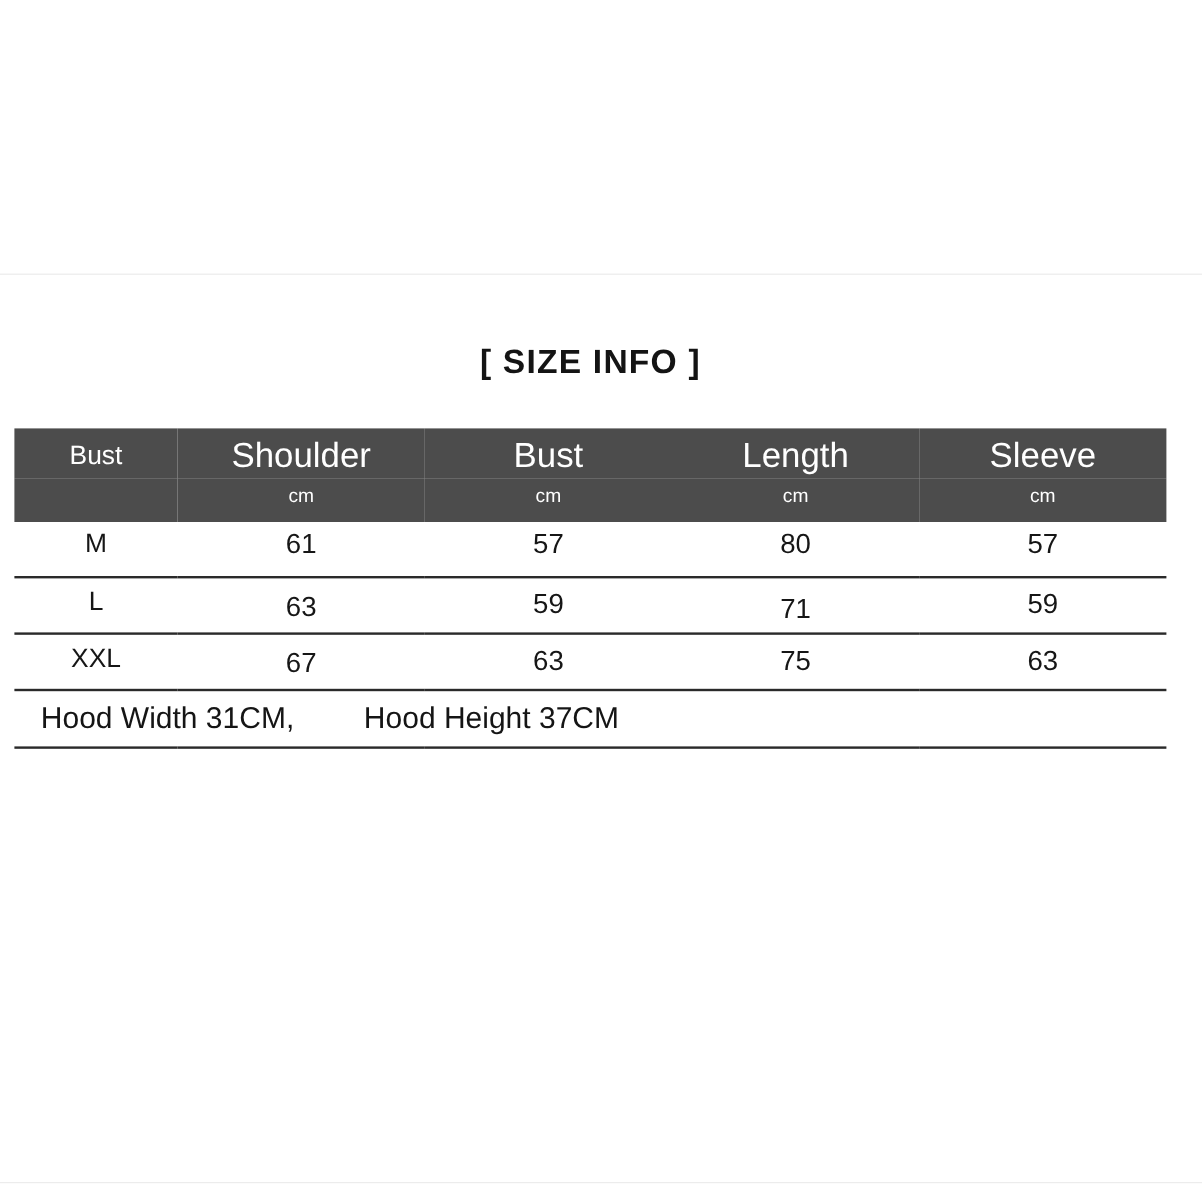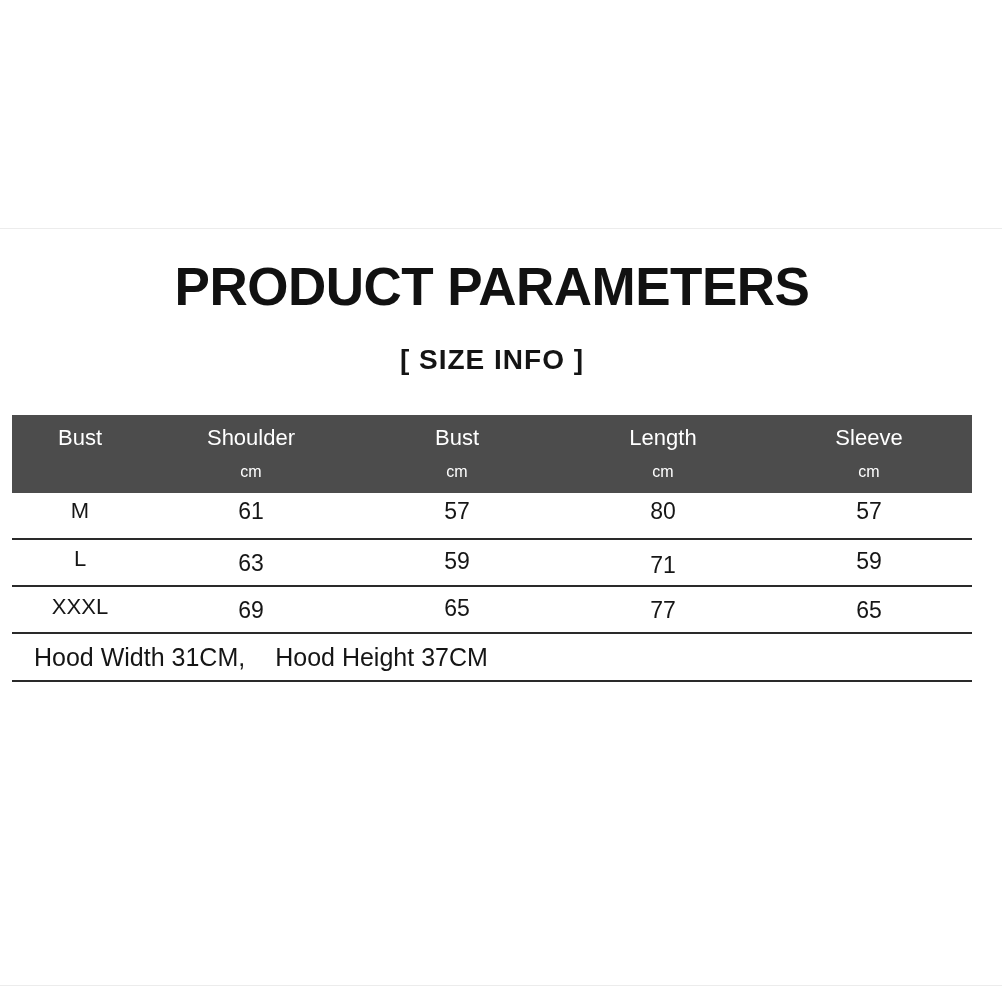--- a/index.html
+++ b/index.html
@@ -70,21 +70,21 @@
     table-layout: fixed;
   }
 
   table.size-table col.c-size   { width: 136px; }
   table.size-table col.c-data   { width: 206px; }
 
   thead td {
     background: #4c4c4c;
     color: #ffffff;
     text-align: center;
-    font-size: 22px;
+    font-size: 29px;
     font-weight: normal;
     padding: 0;
     vertical-align: middle;
     border: none;
   }
   thead td.size-head {
     font-size: 22px;
   }
   thead tr.head-row-1 td { height: 38px; padding-top: 4px; }
   thead tr.head-row-2 td { height: 30px; font-size: 16px; padding-bottom: 6px; }
@@ -117,34 +117,33 @@
   .note-row td {
     border-bottom: 2px solid #2a2a2a;
     height: 46px;
     text-align: left;
     font-size: 25px;
     color: #151515;
     padding-left: 22px;
   }
   .note-row td .note-second {
     display: inline-block;
-    margin-left: 30px;
+    margin-left: 58px;
   }
 </style>
 </head>
 <body>
 
 <div class="page">
 
   <div class="hairline top-rule"></div>
   <div class="hairline bottom-rule"></div>
 
   <div class="content">
 
-    <h1 class="title">PRODUCT PARAMETERS</h1>
 
     <div class="subtitle">[ SIZE  INFO ]</div>
 
     <table class="size-table">
       <colgroup>
         <col class="c-size">
         <col class="c-data">
         <col class="c-data">
         <col class="c-data">
         <col class="c-data">
@@ -174,25 +173,25 @@
           <td><span class="v0">57</span></td>
         </tr>
         <tr>
           <td class="size-cell"><span class="size-v1">L</span></td>
           <td><span class="v2">63</span></td>
           <td><span class="v1">59</span></td>
           <td><span class="v3">71</span></td>
           <td><span class="v1">59</span></td>
         </tr>
         <tr>
-          <td class="size-cell"><span class="size-v4">XXXL</span></td>
-          <td><span class="v2">69</span></td>
-          <td><span class="v1">65</span></td>
-          <td><span class="v2">77</span></td>
-          <td><span class="v2">65</span></td>
+          <td class="size-cell"><span class="size-v3">XXL</span></td>
+          <td><span class="v2">67</span></td>
+          <td><span class="v1">63</span></td>
+          <td><span class="v1">75</span></td>
+          <td><span class="v1">63</span></td>
         </tr>
         <tr class="note-row">
           <td colspan="5">
             <span>Hood Width 31CM,</span><span class="note-second">Hood Height 37CM</span>
           </td>
         </tr>
       </tbody>
     </table>
   </div>
 </div>

